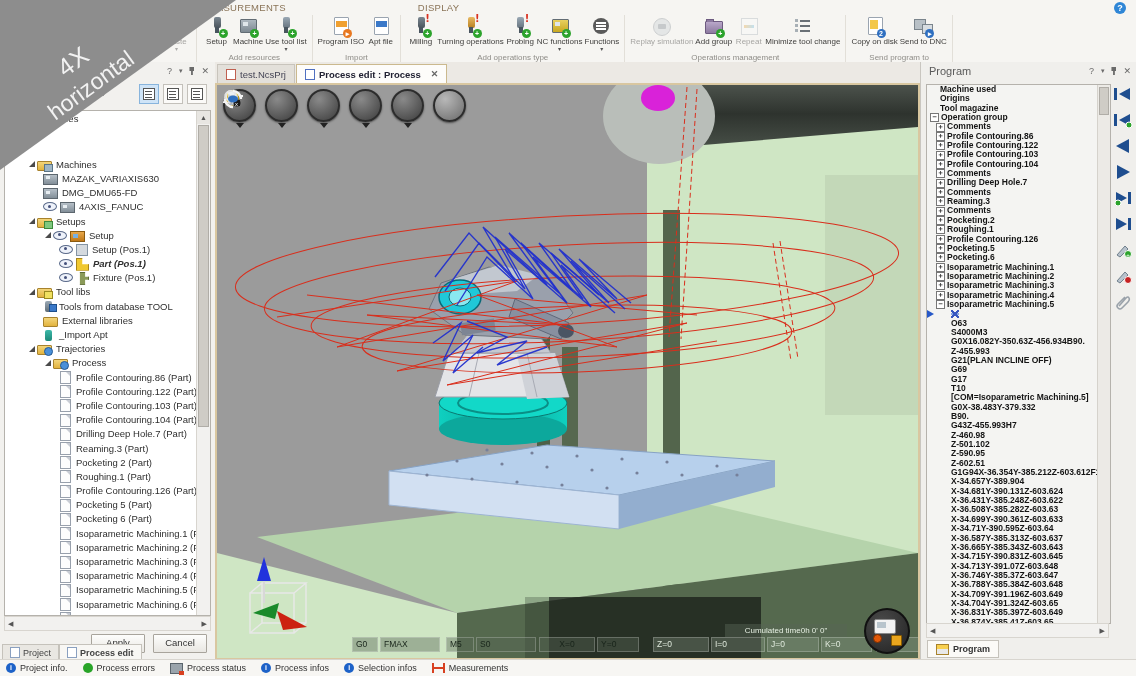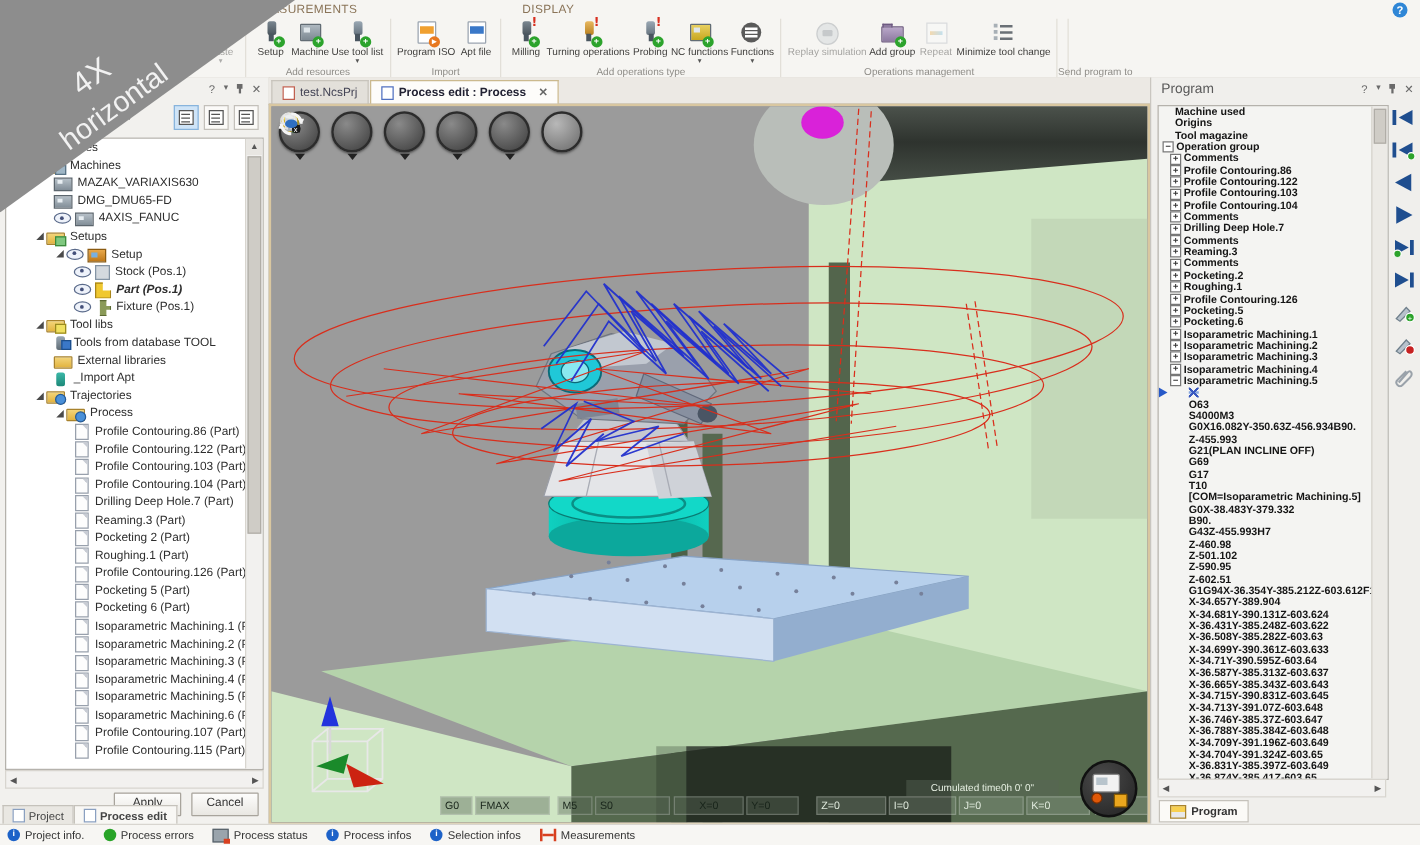--- a/index.html
+++ b/index.html
@@ -301,20 +301,36 @@
           <div class="rbtn">
             <span class="ric">
                 <span class="p-list"></span>
               </span>
             <span class="rlabel">Minimize tool change</span>
           </div>
         </div>
         <div class="rgroup-label">Operations management</div>
       </div>
       <div class="rgroup">
+        <div class="rbtns">
+          <div class="rbtn">
+            <span class="ric">
+                <span class="p-doc band-y"></span>
+                <span class="b-two"></span>
+              </span>
+            <span class="rlabel">Copy on disk</span>
+          </div>
+          <div class="rbtn">
+            <span class="ric">
+                <span class="p-dnc"></span>
+                <span class="b-play"></span>
+              </span>
+            <span class="rlabel">Send to DNC</span>
+          </div>
+        </div>
         <div class="rgroup-label">Send program to</div>
       </div>
     </div>
   </div>
 
   <div class="left-panel">
     <div class="winbtns">
       <span class="wb">?</span>
       <span class="wb" style="font-size:7px;">▾</span>
       <span class="wb wb-pin"></span>
@@ -336,21 +352,21 @@
             <span class="vb-glyph"></span>
           </span>
       </span>
     </div>
     <div class="lp-treebox">
       <div class="tree-rows" id="left-tree">
           <div class="tree-row" style="padding-left: 22px;">
             <span class="ti ti-none"></span>
             <span>Resources</span>
           </div>
-          <div class="tree-row" style="padding-left: 22px;">
+          <div class="tree-row" style="padding-left: 22px; margin-top: 32px;">
             <span class="tr-exp">
               <i></i>
             </span>
             <span class="ti ti-folder-machine"></span>
             <span>Machines</span>
           </div>
           <div class="tree-row" style="padding-left: 38px;">
             <span class="ti ti-machine"></span>
             <span>MAZAK_VARIAXIS630</span>
           </div>
@@ -374,21 +390,21 @@
             <span class="tr-exp">
               <i></i>
             </span>
             <span class="tr-eye"></span>
             <span class="ti ti-setup"></span>
             <span>Setup</span>
           </div>
           <div class="tree-row" style="padding-left: 54px;">
             <span class="tr-eye"></span>
             <span class="ti ti-stock"></span>
-            <span>Stock (Pos.1)</span>
+            <span>Setup (Pos.1)</span>
           </div>
           <div class="tree-row bold" style="padding-left: 54px;">
             <span class="tr-eye"></span>
             <span class="ti ti-part"></span>
             <span>Part (Pos.1)</span>
           </div>
           <div class="tree-row" style="padding-left: 54px;">
             <span class="tr-eye"></span>
             <span class="ti ti-fixture"></span>
             <span>Fixture (Pos.1)</span>

